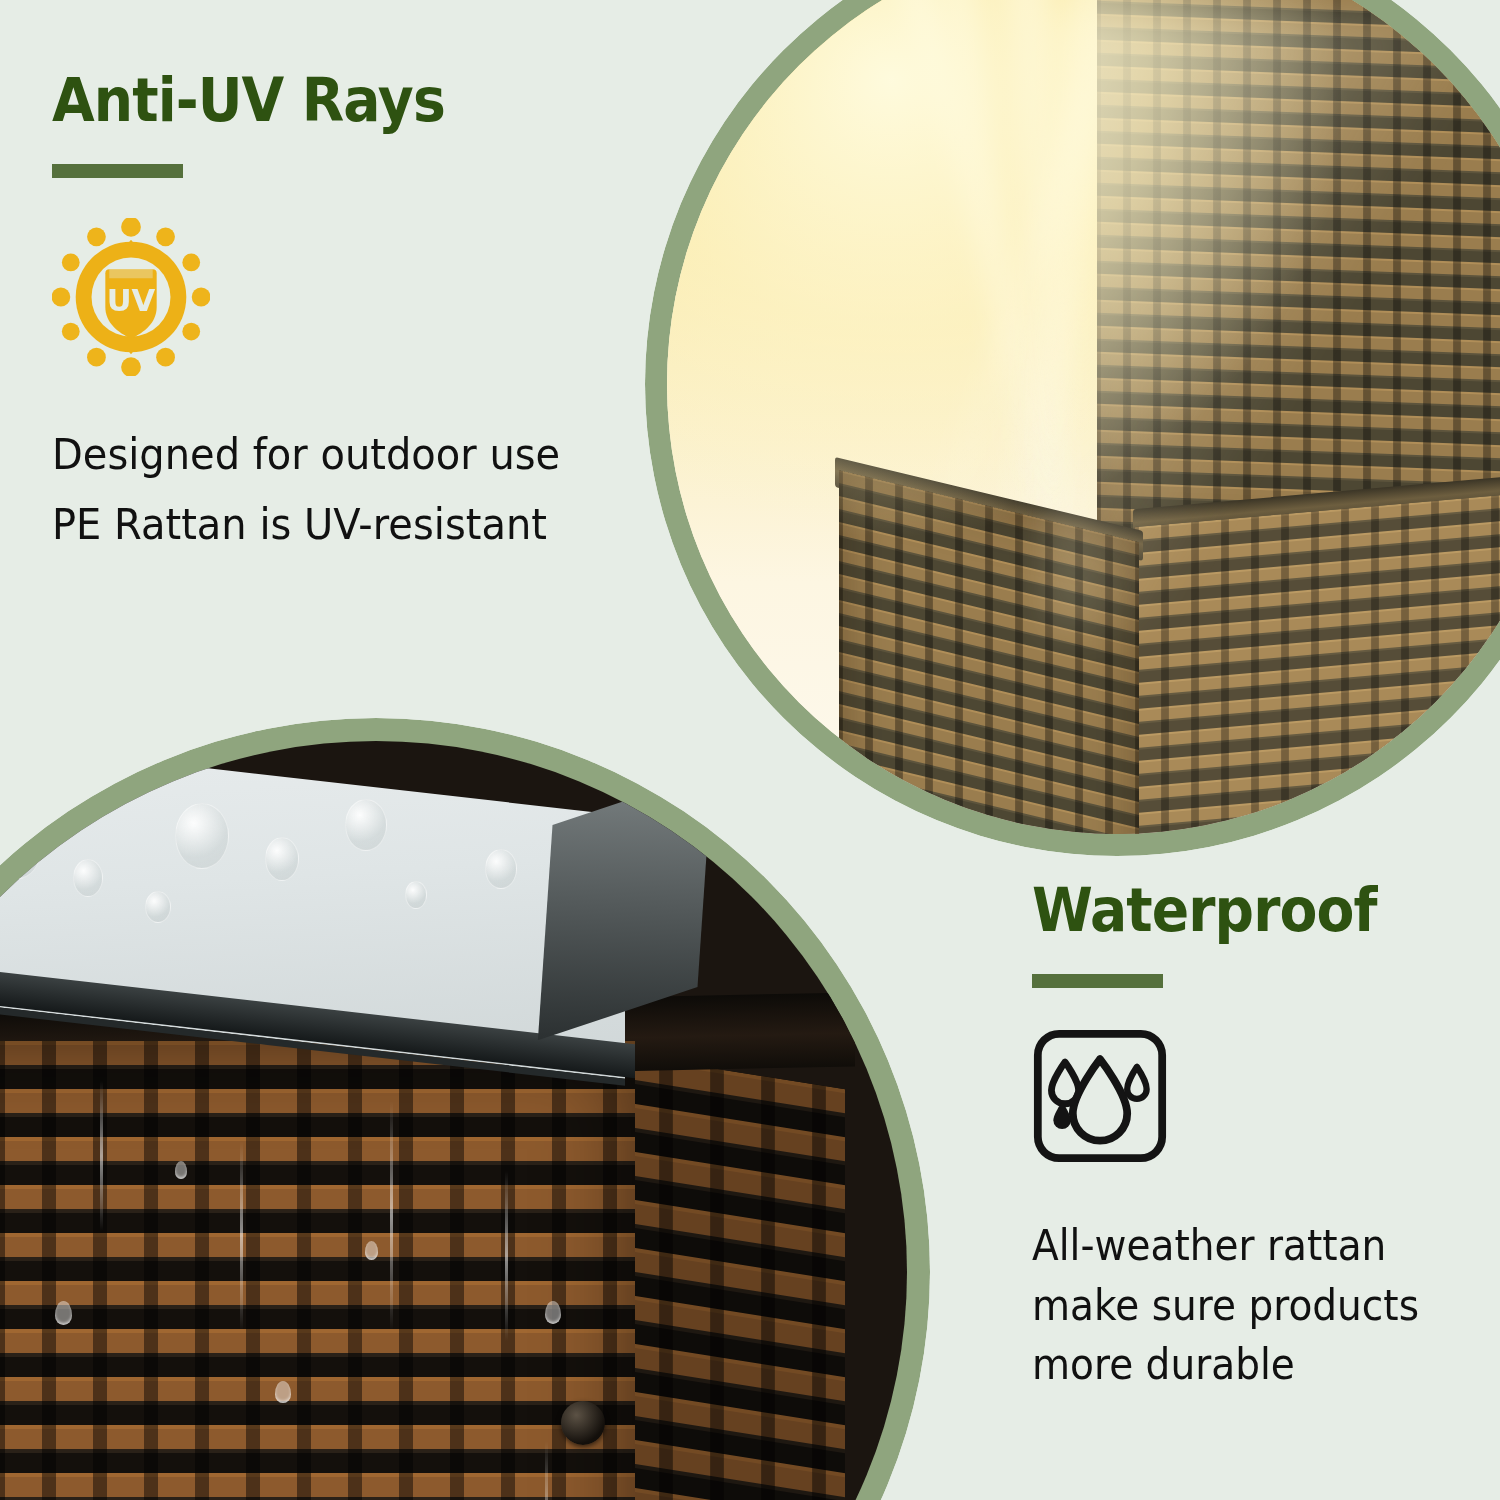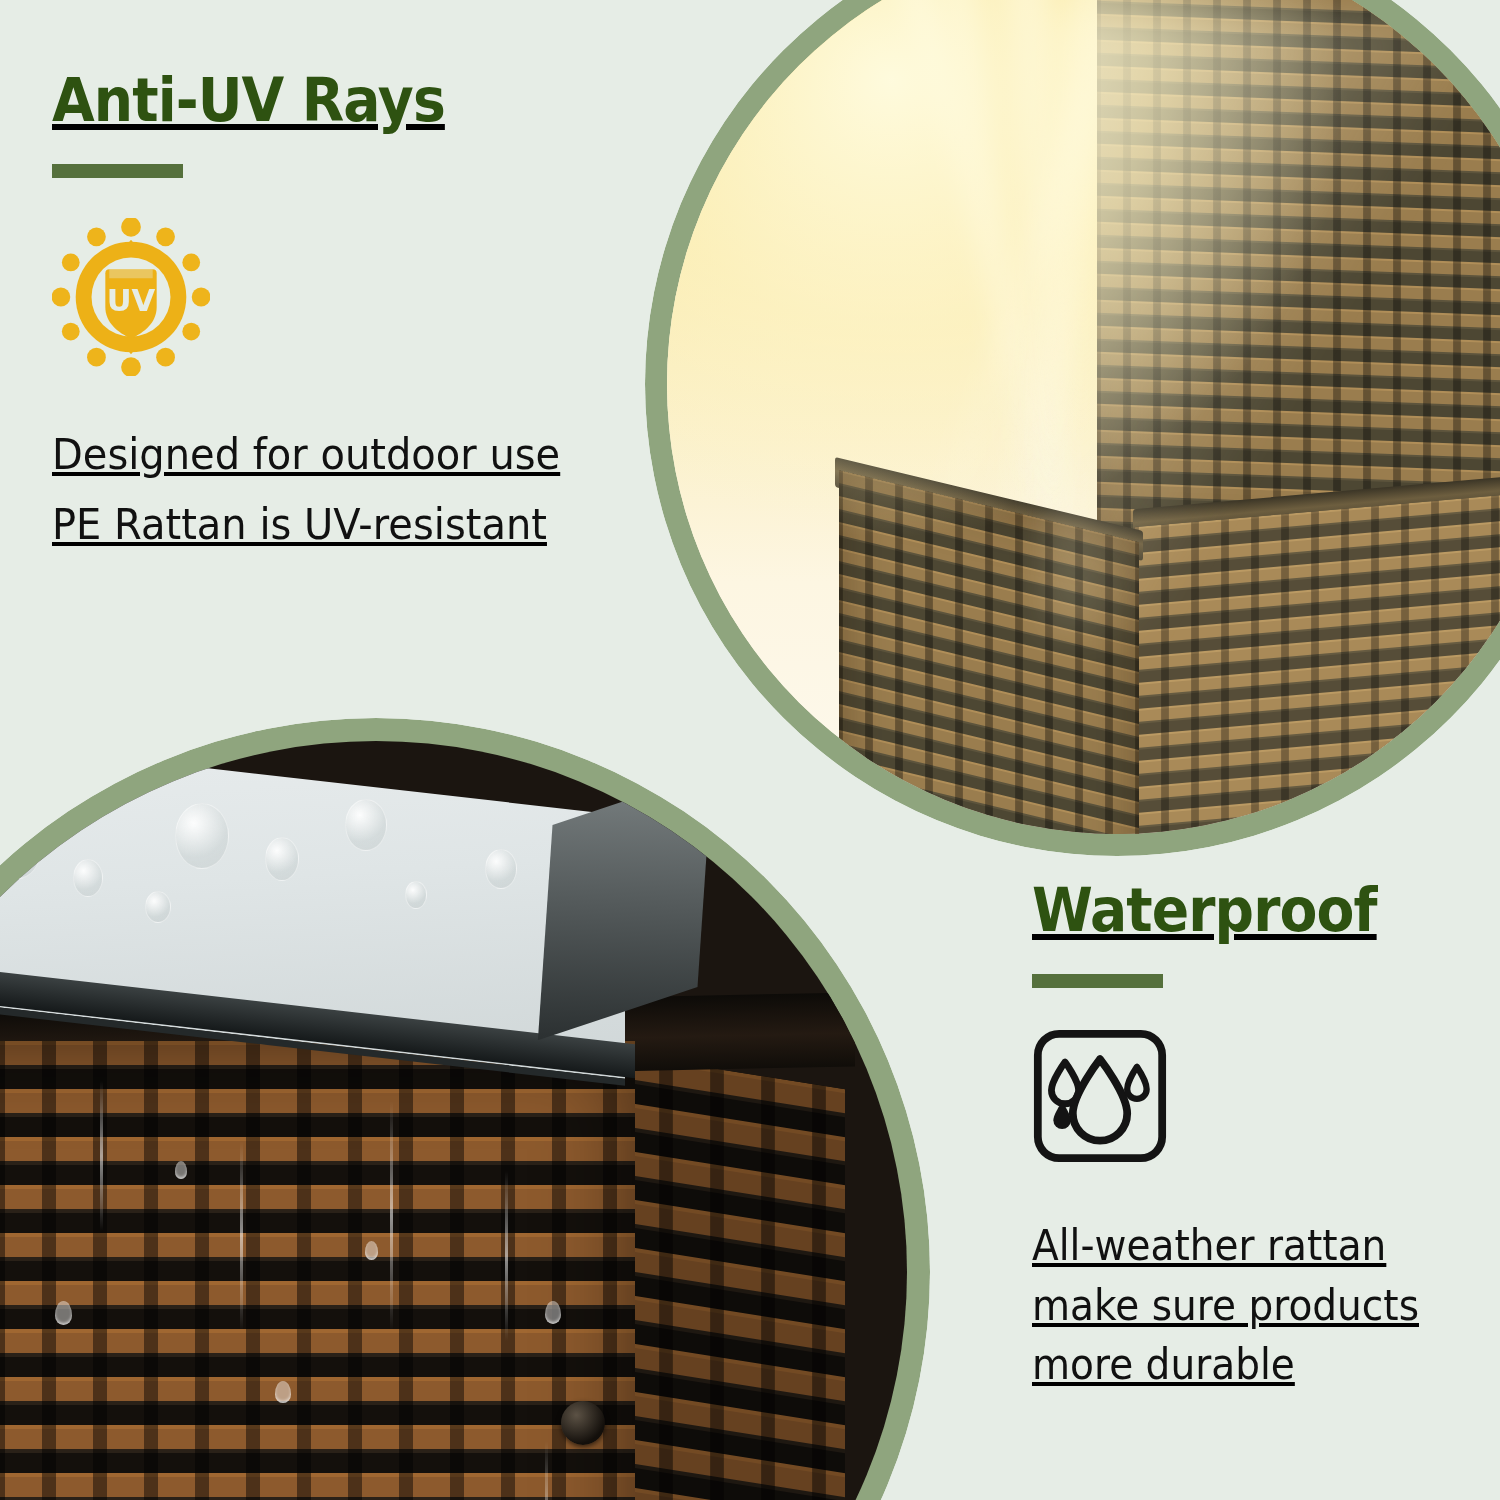--- a/index.html
+++ b/index.html
@@ -6,21 +6,21 @@
   html,body { width:1500px; height:1500px; }
   body {
     background:#e6ede6;
     font-family:"Liberation Sans", sans-serif;
     position:relative;
     overflow:hidden;
   }
   .stage { position:absolute; inset:0; width:1500px; height:1500px; }
 
   
-  .feature-text { position:absolute;text-decoration:underline; }
+  .feature-text { position:absolute; }
   #uv-text  { left:52px;  top:70px;  width:660px; }
   #wp-text  { left:1032px; top:880px; width:500px; }
 
   .feature-title {
     font-family:"DejaVu Sans", sans-serif;
     font-weight:bold;
     font-size:60px;
     line-height:1.0;
     letter-spacing:-1px;
     color:#2e5211;

